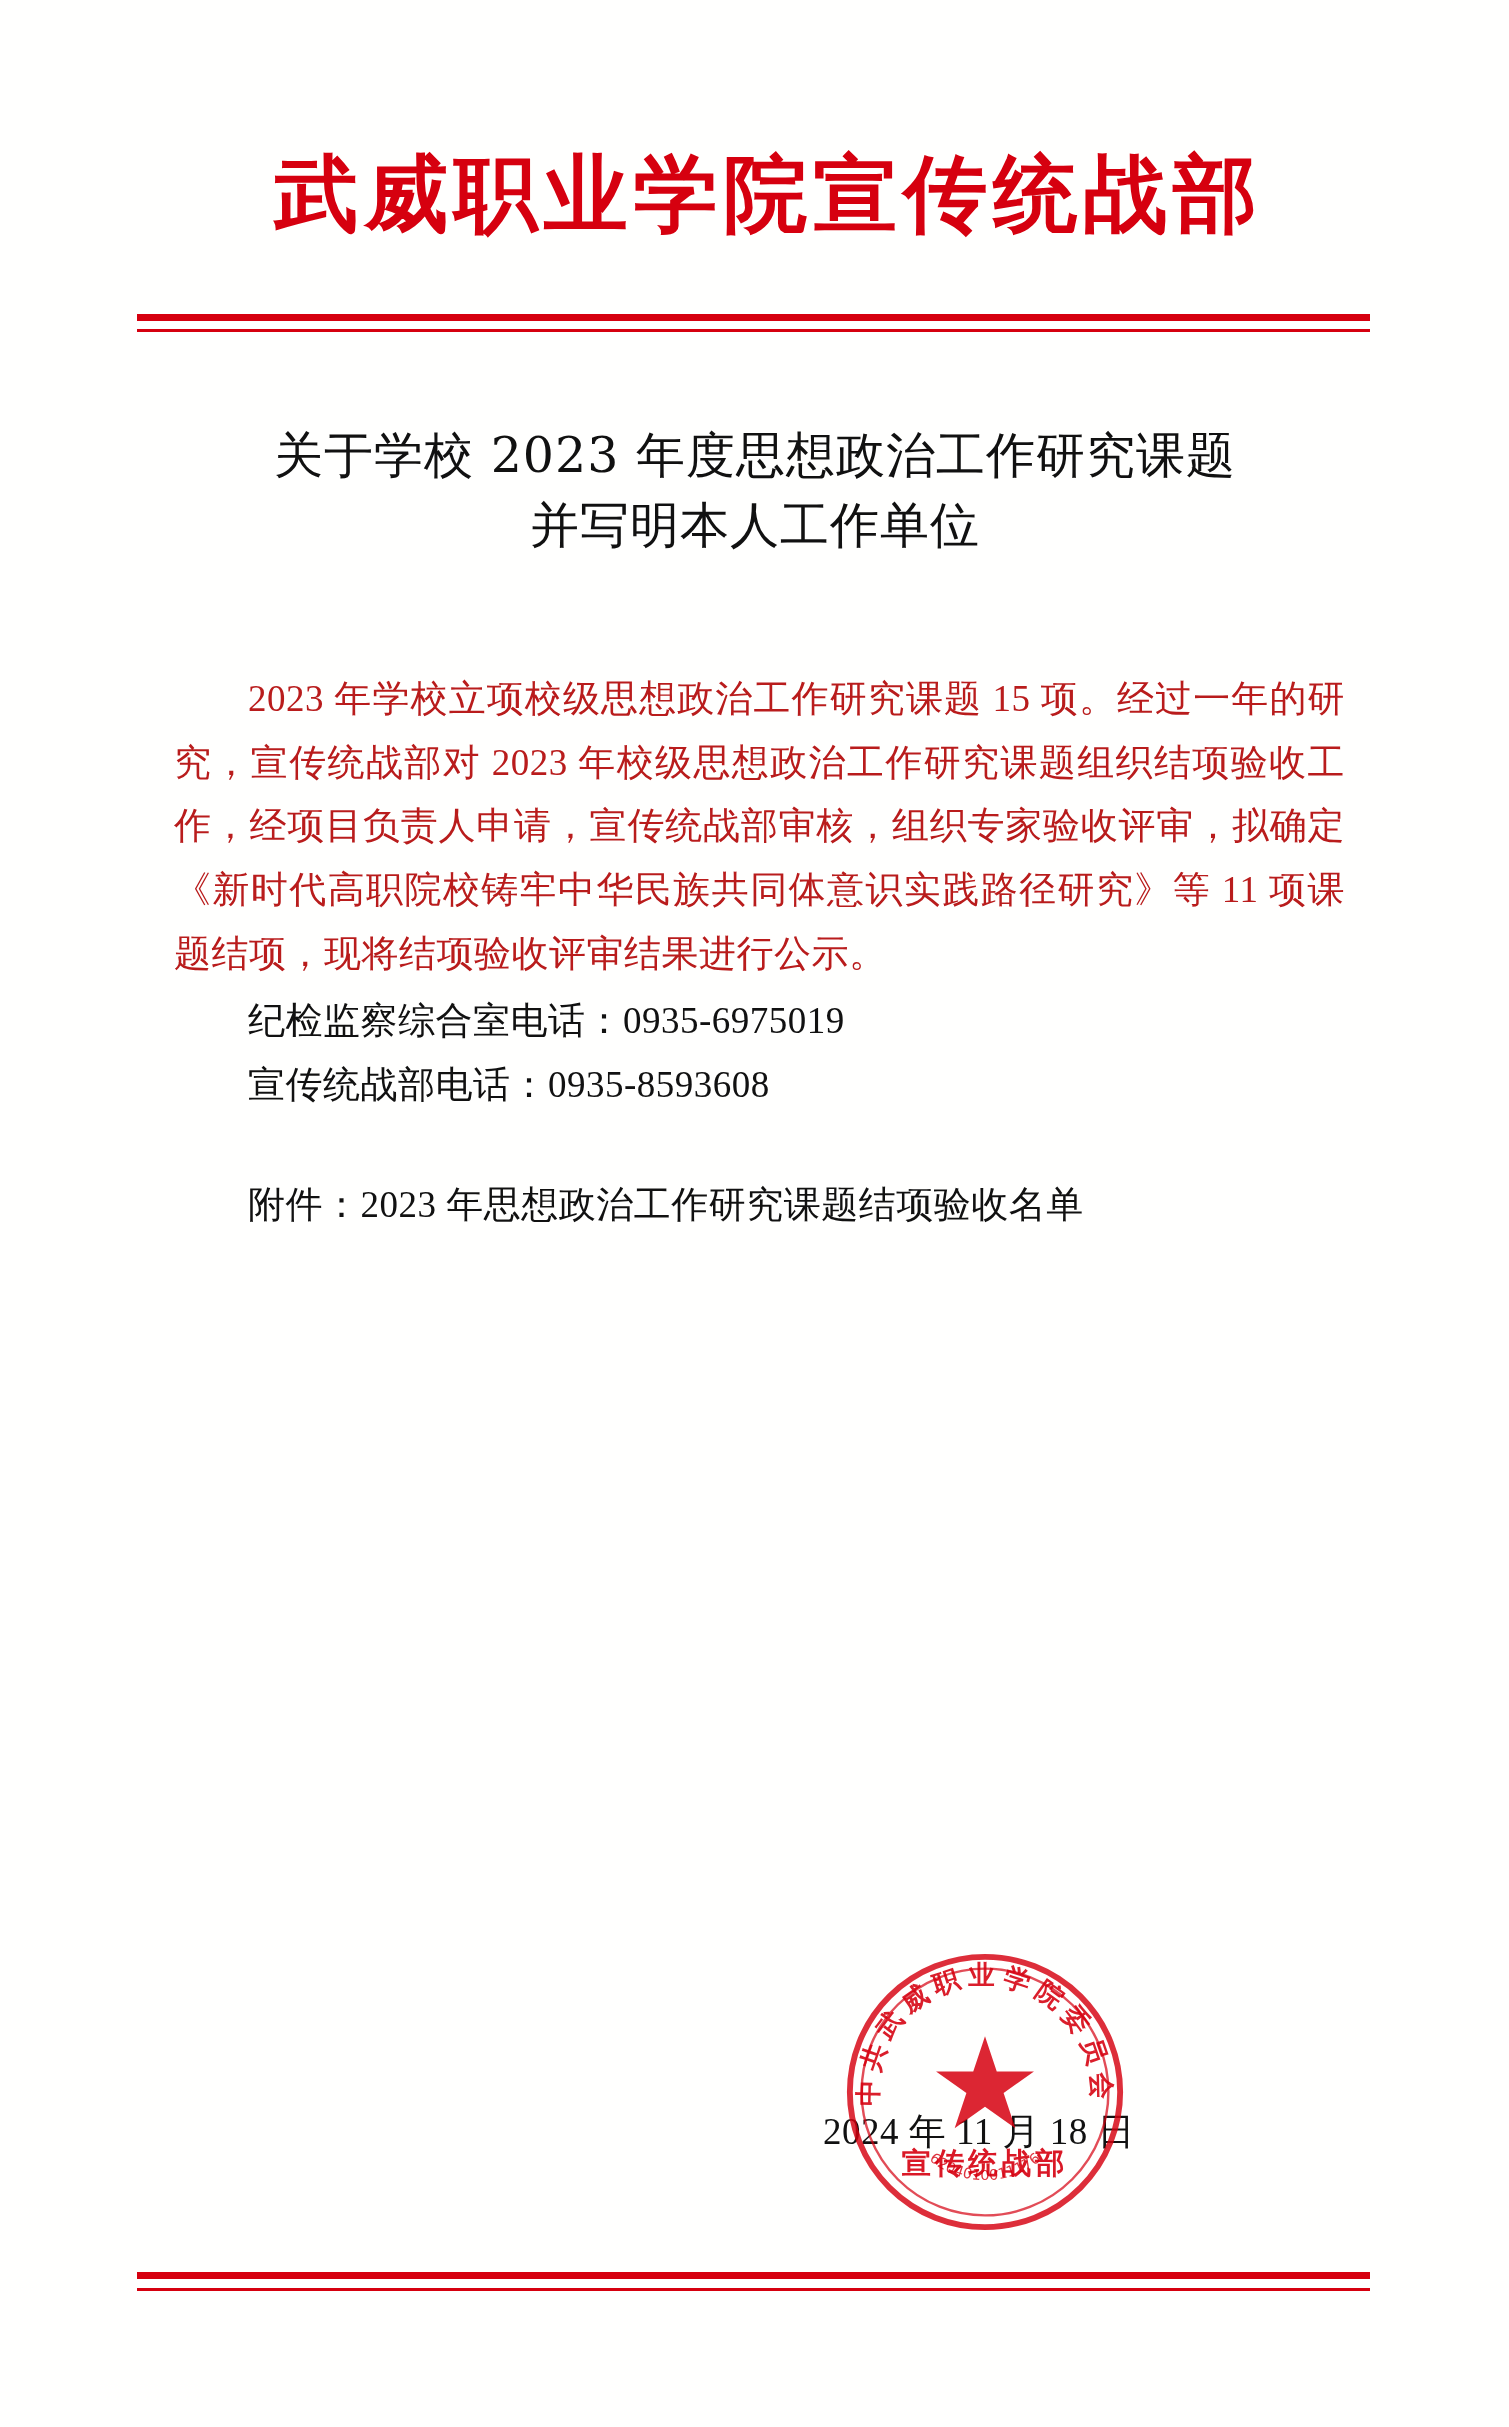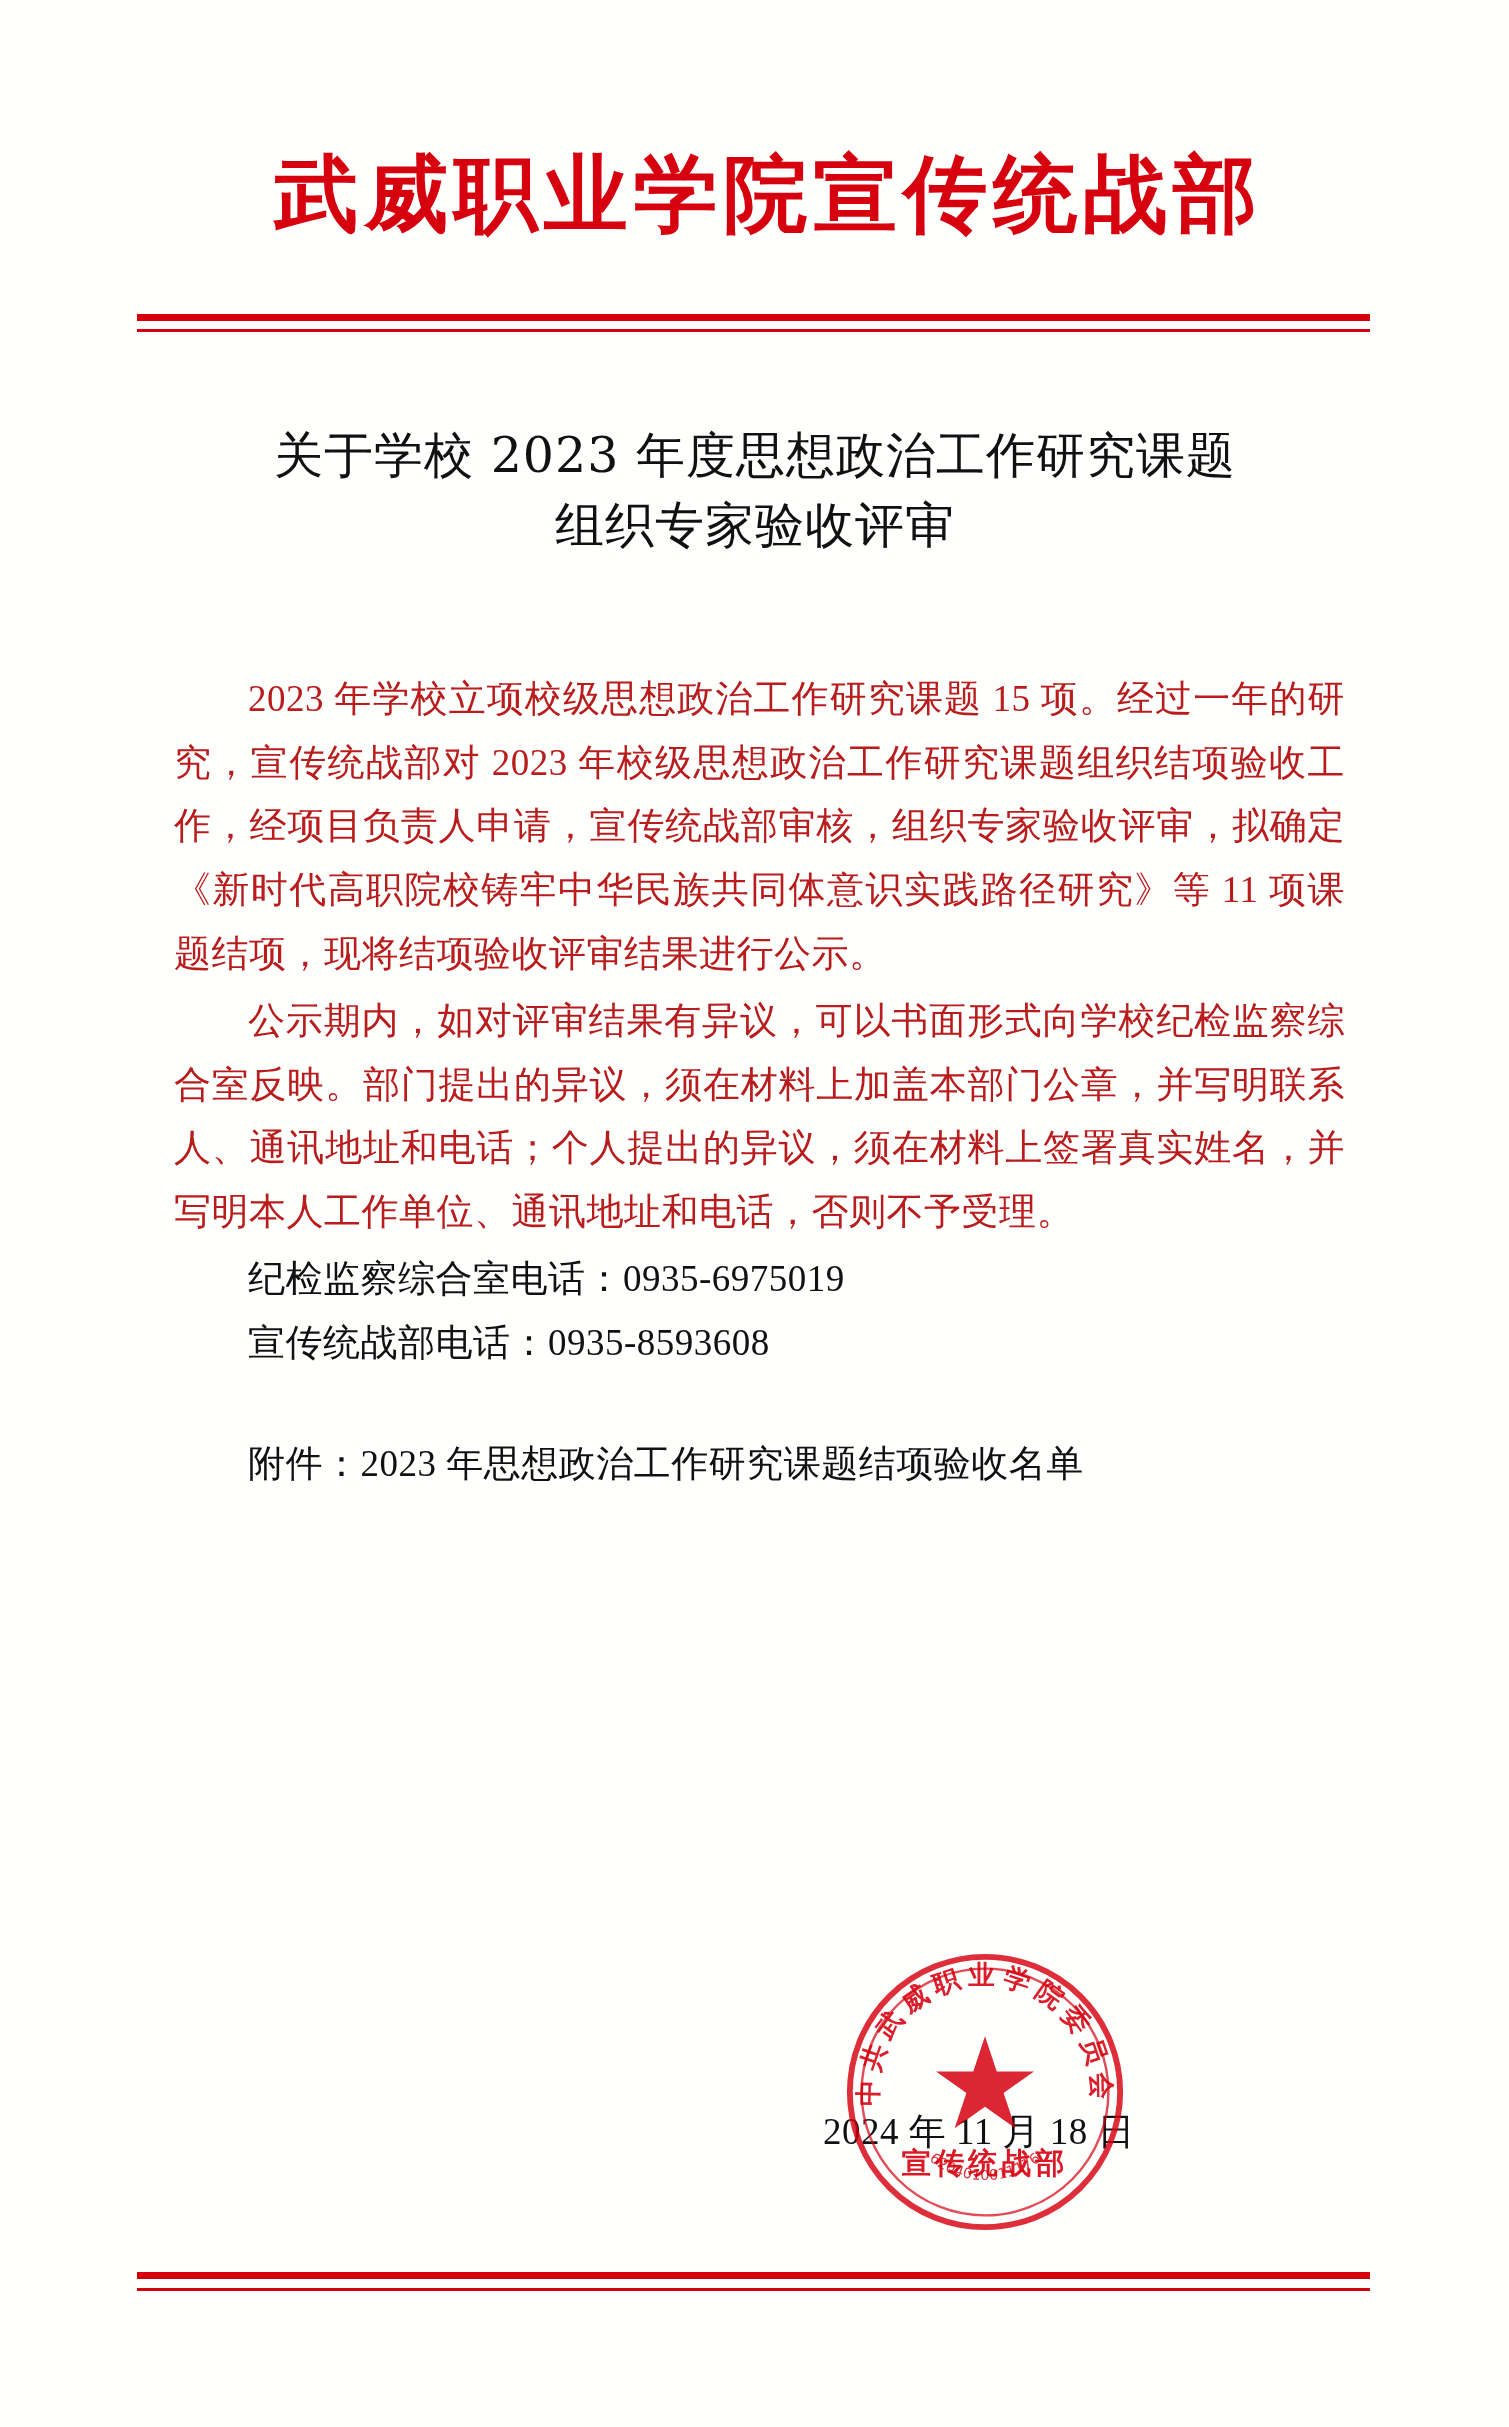--- a/index.html
+++ b/index.html
@@ -129,26 +129,25 @@
 <div class="page">
 
   <div class="letterhead">
     <div class="letterhead-title">武威职业学院宣传统战部</div>
   </div>
   <div class="rule-thick" id="rule-top-thick"></div>
   <div class="rule-thin" id="rule-top-thin"></div>
 
   <div class="doc-title">
     <div>关于学校 2023 年度思想政治工作研究课题</div>
-    <div>组织专家验收评审</div>
+    <div>并写明本人工作单位</div>
   </div>
 
   <div class="body-wrap">
     <p class="para">2023 年学校立项校级思想政治工作研究课题 15 项。经过一年的研究，宣传统战部对 2023 年校级思想政治工作研究课题组织结项验收工作，经项目负责人申请，宣传统战部审核，组织专家验收评审，拟确定《新时代高职院校铸牢中华民族共同体意识实践路径研究》等 11 项课题结项，现将结项验收评审结果进行公示。</p>
-    <p class="para">公示期内，如对评审结果有异议，可以书面形式向学校纪检监察综合室反映。部门提出的异议，须在材料上加盖本部门公章，并写明联系人、通讯地址和电话；个人提出的异议，须在材料上签署真实姓名，并写明本人工作单位、通讯地址和电话，否则不予受理。</p>
     <p class="line">纪检监察综合室电话：0935-6975019</p>
     <p class="line">宣传统战部电话：0935-8593608</p>
     <div class="spacer-md"></div>
     <p class="line">附件：2023 年思想政治工作研究课题结项验收名单</p>
   </div>
 
   <div class="sign-date">2024 年 11 月 18 日</div>
 
   <div class="seal">
     <svg width="284" height="284" viewBox="0 0 290 290" xmlns="http://www.w3.org/2000/svg">

